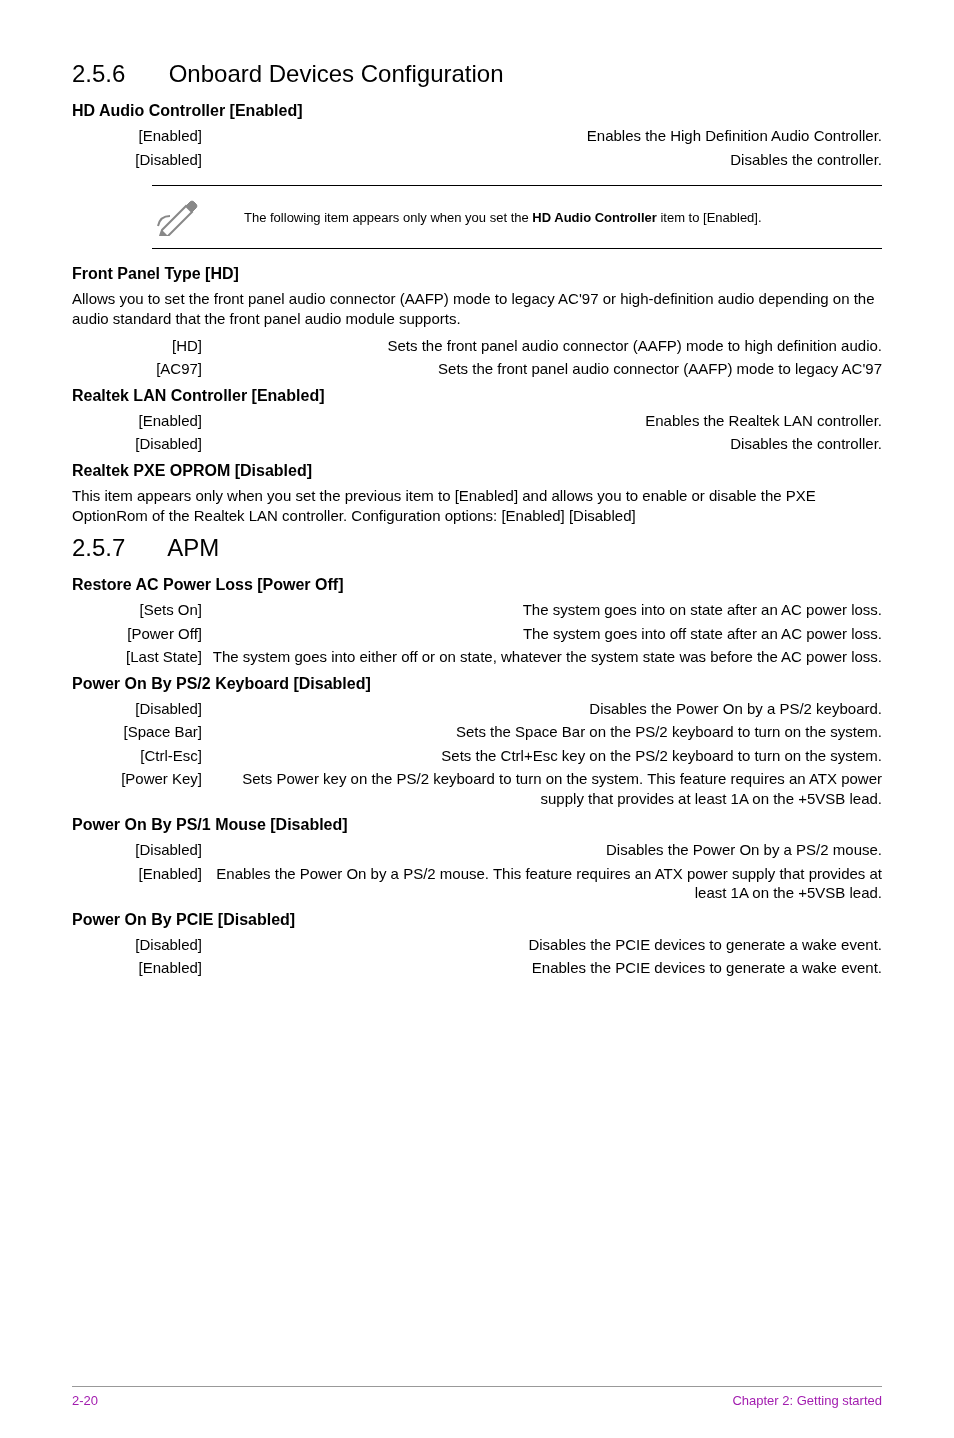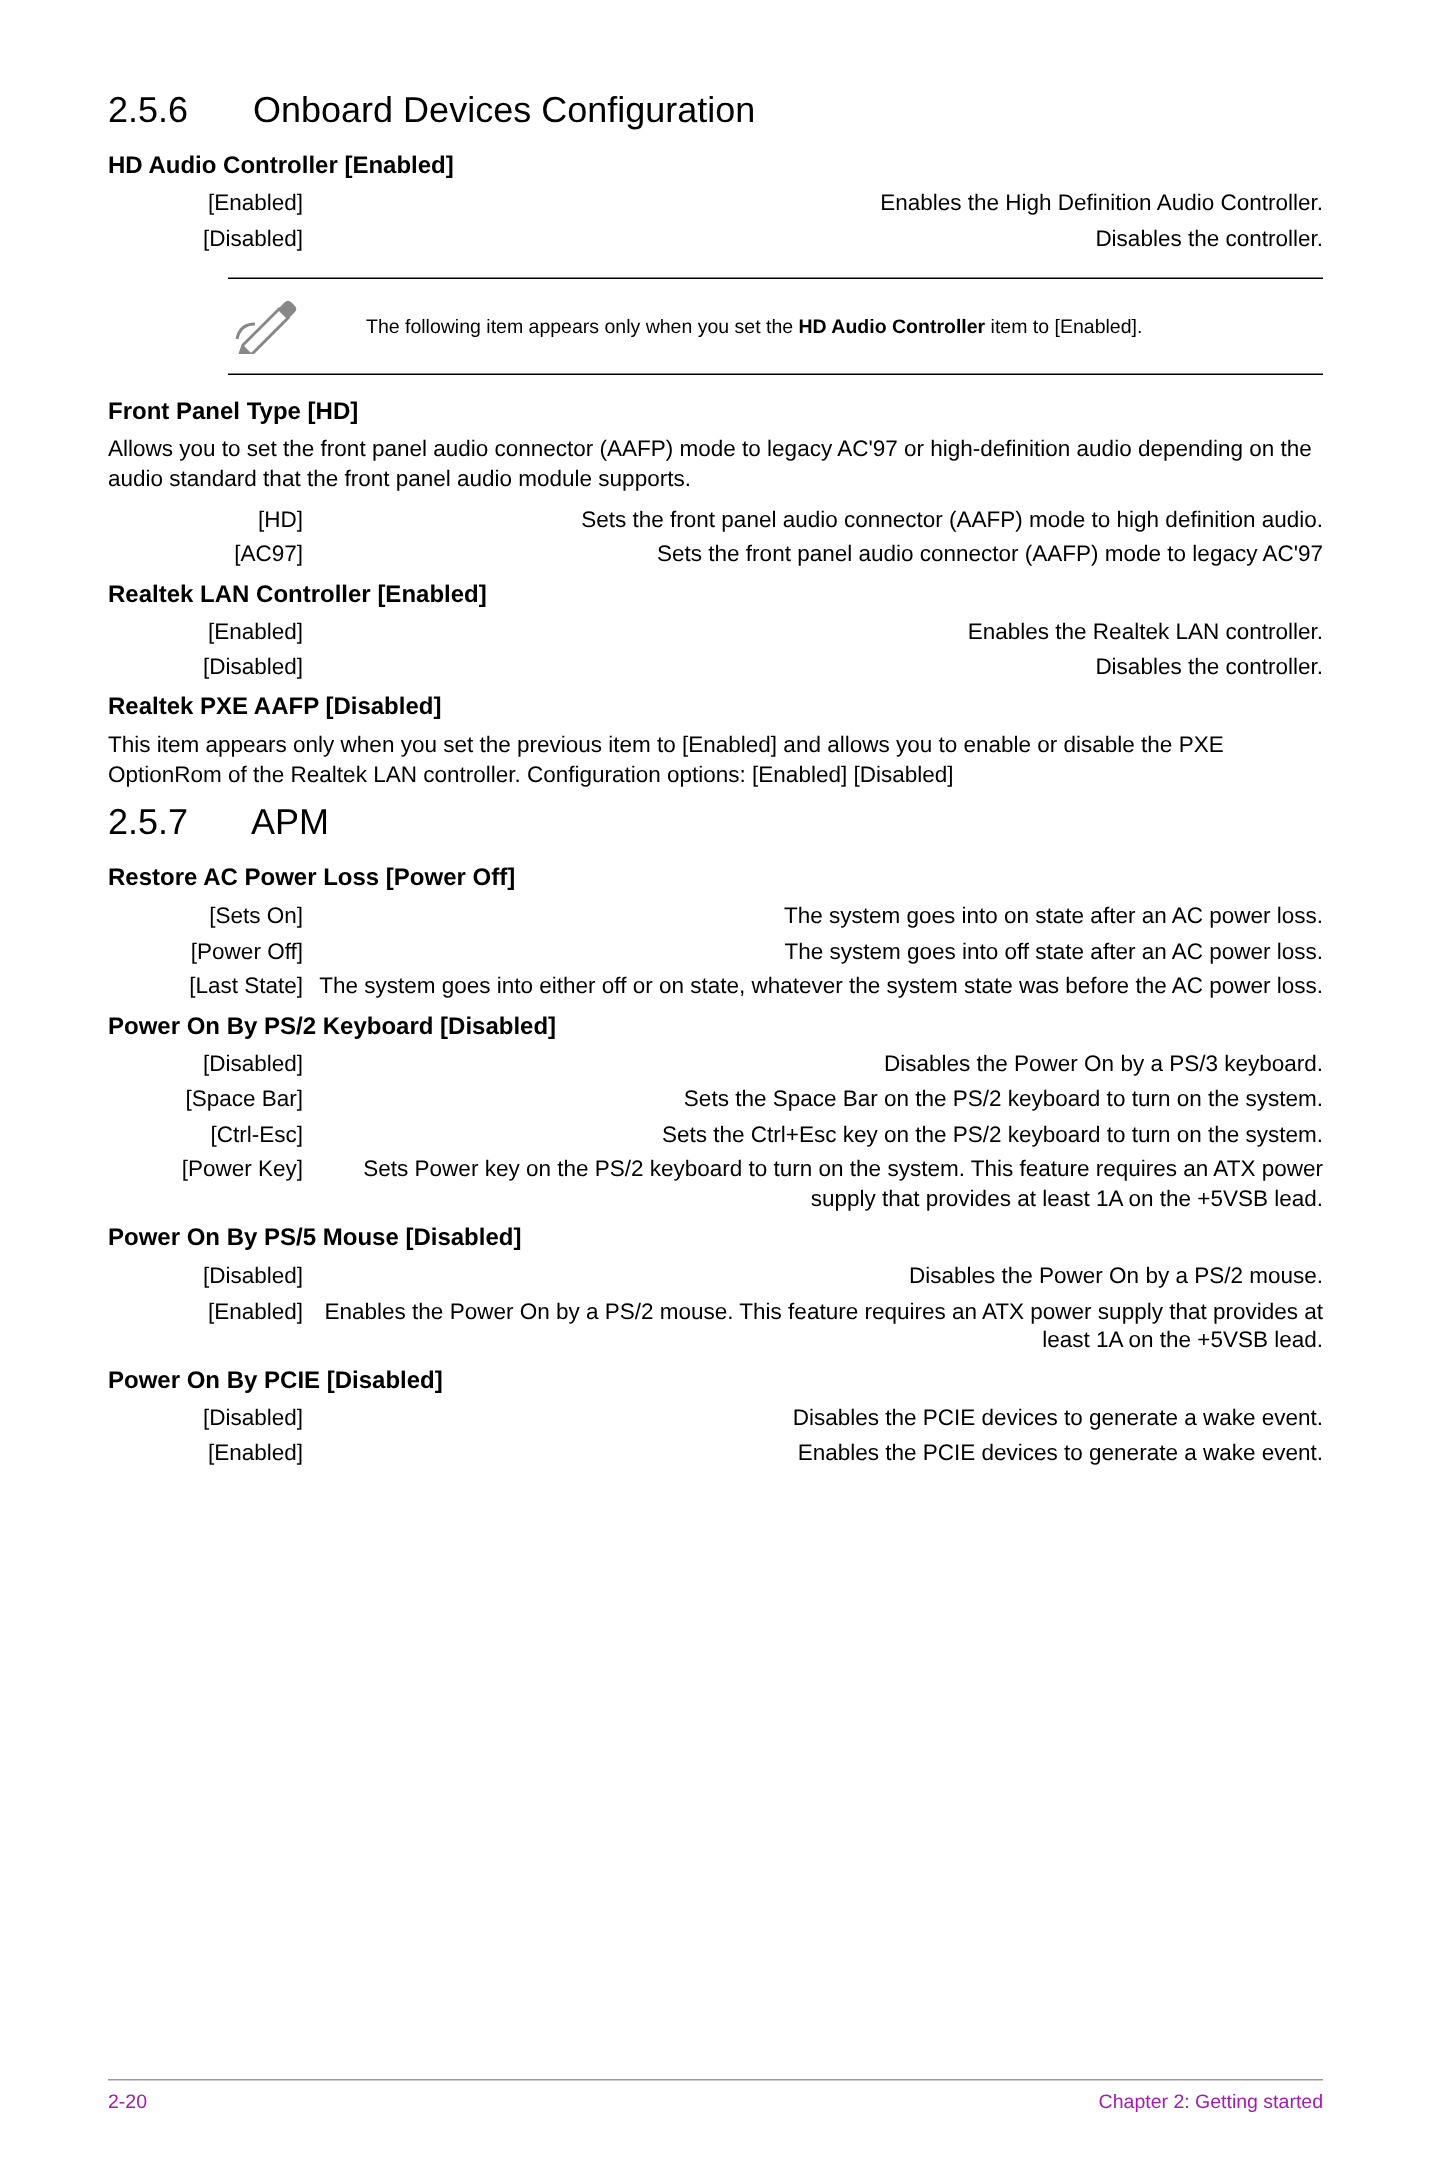--- a/index.html
+++ b/index.html
@@ -128,21 +128,21 @@
 <div class="h3-bold">Realtek LAN Controller [Enabled]</div>
 <div class="row">
   <div class="col-label">[Enabled]</div>
   <div class="col-desc">Enables the Realtek LAN controller.</div>
 </div>
 <div class="row">
   <div class="col-label">[Disabled]</div>
   <div class="col-desc">Disables the controller.</div>
 </div>
 
-<div class="h3-bold">Realtek PXE AAFP [Disabled]</div>
+<div class="h3-bold">Realtek PXE OPROM [Disabled]</div>
 <div class="paragraph">This item appears only when you set the previous item to [Enabled] and allows you to enable or disable the PXE OptionRom of the Realtek LAN controller. Configuration options: [Enabled] [Disabled]</div>
 
 <div class="h2-section apm-section">
   <span class="sect-num">2.5.7</span>
   <span>APM</span>
 </div>
 
 <div class="h3-bold">Restore AC Power Loss [Power Off]</div>
 <div class="row">
   <div class="col-label">[Sets On]</div>
@@ -153,36 +153,36 @@
   <div class="col-desc">The system goes into off state after an AC power loss.</div>
 </div>
 <div class="row">
   <div class="col-label">[Last State]</div>
   <div class="col-desc">The system goes into either off or on state, whatever the system state was before the AC power loss.</div>
 </div>
 
 <div class="h3-bold">Power On By PS/2 Keyboard [Disabled]</div>
 <div class="row">
   <div class="col-label">[Disabled]</div>
-  <div class="col-desc">Disables the Power On by a PS/3 keyboard.</div>
+  <div class="col-desc">Disables the Power On by a PS/2 keyboard.</div>
 </div>
 <div class="row">
   <div class="col-label">[Space Bar]</div>
   <div class="col-desc">Sets the Space Bar on the PS/2 keyboard to turn on the system.</div>
 </div>
 <div class="row">
   <div class="col-label">[Ctrl-Esc]</div>
   <div class="col-desc">Sets the Ctrl+Esc key on the PS/2 keyboard to turn on the system.</div>
 </div>
 <div class="row">
   <div class="col-label">[Power Key]</div>
   <div class="col-desc">Sets Power key on the PS/2 keyboard to turn on the system. This feature requires an ATX power supply that provides at least 1A on the +5VSB lead.</div>
 </div>
 
-<div class="h3-bold">Power On By PS/5 Mouse [Disabled]</div>
+<div class="h3-bold">Power On By PS/1 Mouse [Disabled]</div>
 <div class="row">
   <div class="col-label">[Disabled]</div>
   <div class="col-desc">Disables the Power On by a PS/2 mouse.</div>
 </div>
 <div class="row">
   <div class="col-label">[Enabled]</div>
   <div class="col-desc">Enables the Power On by a PS/2 mouse. This feature requires an ATX power supply that provides at least 1A on the +5VSB lead.</div>
 </div>
 
 <div class="h3-bold">Power On By PCIE [Disabled]</div>

